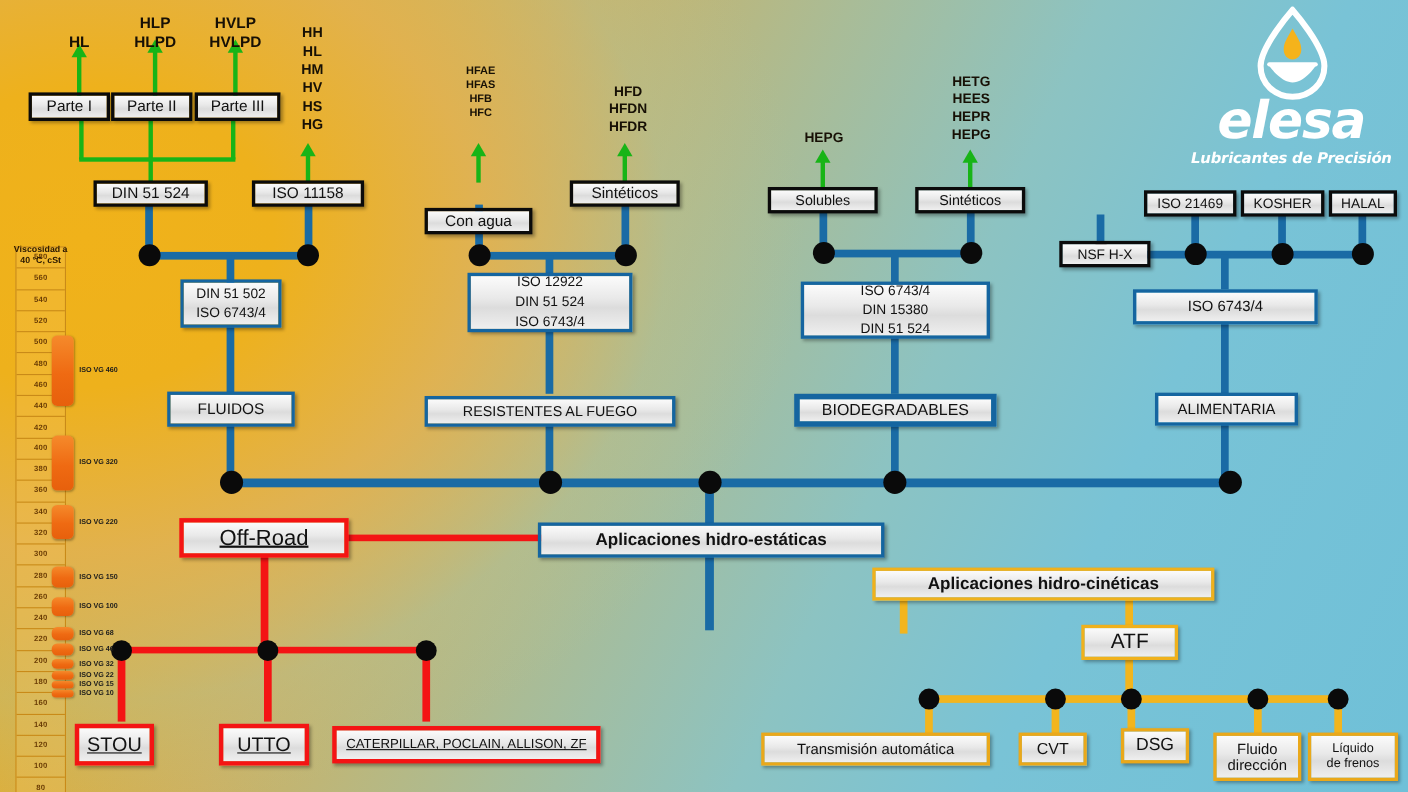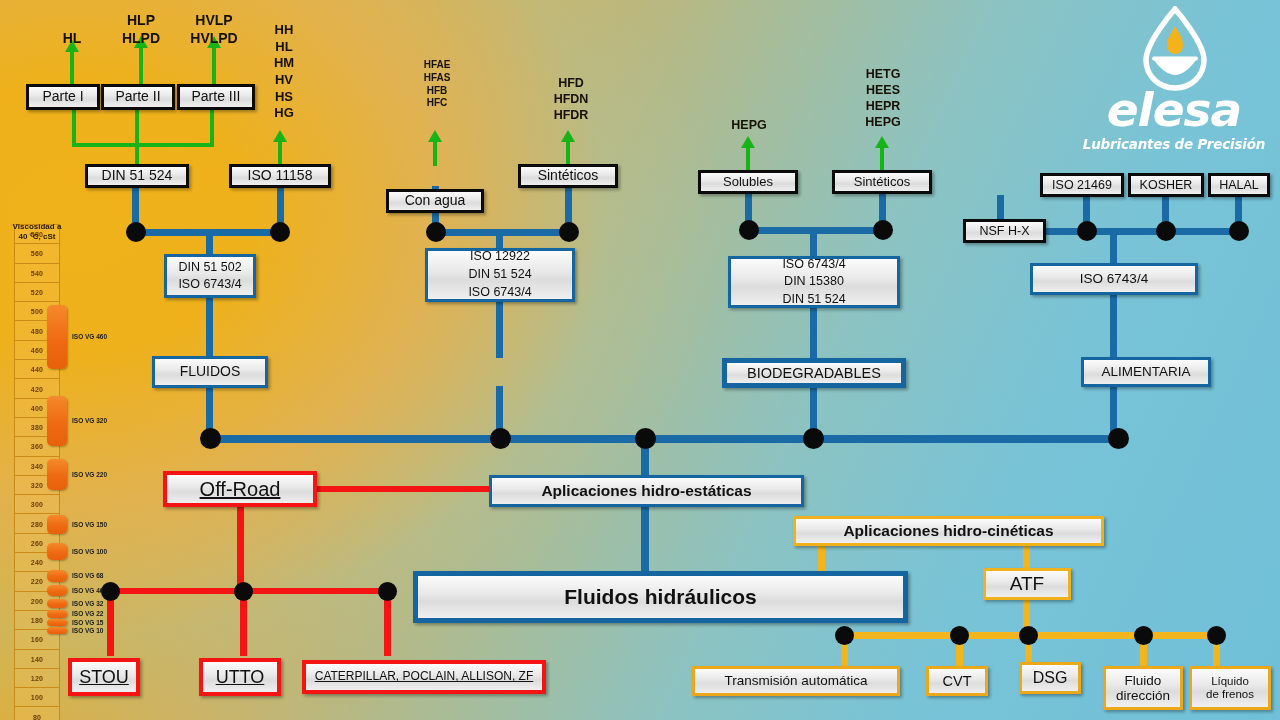--- a/index.html
+++ b/index.html
@@ -273,20 +273,21 @@
   <div class="ln blue" style="left:432px;top:229px;width:140px;height:7px;"></div>
   <div class="dot" style="left:426px;top:222px;width:20px;height:20px;"></div>
   <div class="dot" style="left:559px;top:222px;width:20px;height:20px;"></div>
   <div class="ln blue" style="left:496px;top:232px;width:7px;height:22px;"></div>
   <div class="node b-blue" style="left:425px;top:248px;width:150px;height:54px;font-size:12.5px;flex-direction:column;">
     <div style="line-height:1.42">ISO 12922</div>
     <div style="line-height:1.42">DIN 51 524</div>
     <div style="line-height:1.42">ISO 6743/4</div>
   </div>
   <div class="ln blue" style="left:496px;top:300px;width:7px;height:58px;"></div>
+  <div class="node b-blue" style="left:386px;top:360px;width:228px;height:28px;font-size:13px;">RESISTENTES AL FUEGO</div>
   <div class="ln blue" style="left:496px;top:386px;width:7px;height:52px;"></div>
 
   <div class="ln blue" style="left:745px;top:192px;width:7px;height:44px;"></div>
   <div class="ln blue" style="left:879px;top:192px;width:7px;height:44px;"></div>
   <div class="ln blue" style="left:745px;top:227px;width:141px;height:7px;"></div>
   <div class="dot" style="left:739px;top:220px;width:20px;height:20px;"></div>
   <div class="dot" style="left:873px;top:220px;width:20px;height:20px;"></div>
   <div class="ln blue" style="left:810px;top:230px;width:7px;height:28px;"></div>
   <div class="node b-blue" style="left:728px;top:256px;width:172px;height:52px;font-size:12.5px;flex-direction:column;">
     <div style="line-height:1.4">ISO 6743/4</div>
@@ -302,36 +303,35 @@
   <div class="ln blue" style="left:1162px;top:195px;width:7px;height:40px;"></div>
   <div class="ln blue" style="left:1235px;top:195px;width:7px;height:40px;"></div>
   <div class="ln blue" style="left:997px;top:228px;width:245px;height:7px;"></div>
   <div class="dot" style="left:991px;top:221px;width:20px;height:20px;"></div>
   <div class="dot" style="left:1077px;top:221px;width:20px;height:20px;"></div>
   <div class="dot" style="left:1156px;top:221px;width:20px;height:20px;"></div>
   <div class="dot" style="left:1229px;top:221px;width:20px;height:20px;"></div>
   <div class="ln blue" style="left:1110px;top:231px;width:7px;height:32px;"></div>
   <div class="node b-blue" style="left:1030px;top:263px;width:168px;height:32px;font-size:13.5px;">ISO 6743/4</div>
   <div class="ln blue" style="left:1110px;top:293px;width:7px;height:66px;"></div>
-  <div class="node b-blue" style="left:1050px;top:357px;width:130px;height:30px;font-size:13.5px;margin-left:31px;">ALIMENTARIA</div>
+  <div class="node b-blue" style="left:1050px;top:357px;width:130px;height:30px;font-size:13.5px;">ALIMENTARIA</div>
   <div class="ln blue" style="left:1110px;top:385px;width:7px;height:53px;"></div>
 
   <div class="ln blue" style="left:206px;top:435px;width:912px;height:8px;"></div>
   <div class="dot" style="left:200px;top:428px;width:21px;height:21px;"></div>
   <div class="dot" style="left:490px;top:428px;width:21px;height:21px;"></div>
   <div class="dot" style="left:635px;top:428px;width:21px;height:21px;"></div>
   <div class="dot" style="left:803px;top:428px;width:21px;height:21px;"></div>
   <div class="dot" style="left:1108px;top:428px;width:21px;height:21px;"></div>
 
   <div class="ln blue" style="left:641px;top:441px;width:8px;height:36px;"></div>
 
   <div class="node b-blue" style="left:489px;top:475px;width:315px;height:32px;font-size:15.5px;font-weight:bold;">Aplicaciones hidro-estáticas</div>
   <div class="ln blue" style="left:641px;top:505px;width:8px;height:68px;"></div>
 
-  <div class="node b-blue-thick" style="left:413px;top:571px;width:495px;height:52px;font-size:21px;font-weight:bold;">Fluidos hidráulicos</div>
 
   <div class="ln red" style="left:315px;top:486px;width:178px;height:6px;"></div>
   <div class="node b-red" style="left:163px;top:471px;width:154px;height:36px;font-size:20px;">Off-Road</div>
   <div class="ln red" style="left:237px;top:505px;width:7px;height:85px;"></div>
   <div class="ln red" style="left:108px;top:588px;width:280px;height:6px;"></div>
   <div class="dot" style="left:101px;top:582px;width:19px;height:19px;"></div>
   <div class="dot" style="left:234px;top:582px;width:19px;height:19px;"></div>
   <div class="dot" style="left:378px;top:582px;width:19px;height:19px;"></div>
   <div class="ln red" style="left:107px;top:592px;width:7px;height:64px;"></div>
   <div class="ln red" style="left:240px;top:592px;width:7px;height:64px;"></div>

